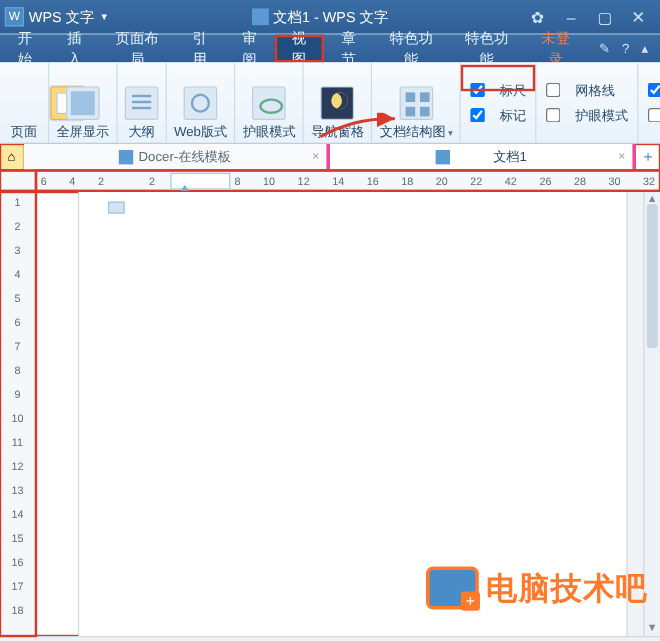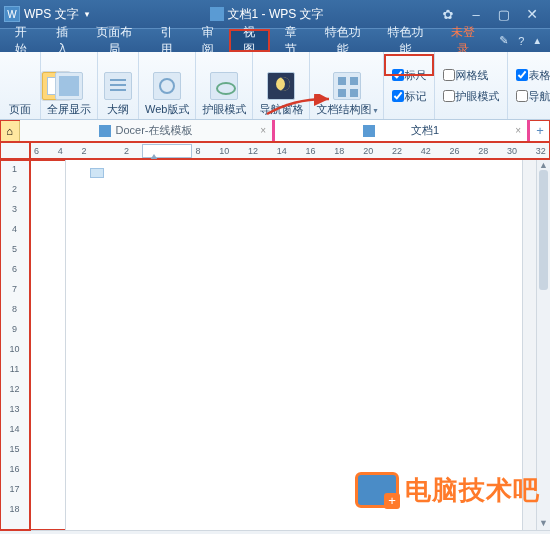--- a/index.html
+++ b/index.html
@@ -30,21 +30,21 @@
   .rgroup .ricon.outline::before { content:""; position:absolute; left:5px; top:6px; width:16px; height:2px; background:#7aa6cc; box-shadow:0 5px 0 #7aa6cc, 0 10px 0 #7aa6cc; }
   .rgroup .ricon.web::after { content:""; position:absolute; inset:5px; border:2px solid #7aa6cc; border-radius:50%; }
   .rgroup .ricon.eye::after { content:""; position:absolute; left:5px; top:9px; width:16px; height:9px; border:2px solid #6a8; border-radius:50%/50%; }
   .rgroup .ricon.moon { background:#2a3a5a; }
   .rgroup .ricon.moon::after { content:""; position:absolute; left:8px; top:4px; width:14px; height:14px; border-radius:50%; background:#f2d97a; box-shadow:-5px 0 0 #2a3a5a inset; }
   .rgroup .ricon.struct::before { content:""; position:absolute; left:4px; top:4px; width:8px; height:8px; background:#7aa6cc; box-shadow:12px 0 0 #7aa6cc, 0 12px 0 #7aa6cc, 12px 12px 0 #7aa6cc; }
   .rgroup .lbl { white-space: nowrap; }
   .rgroup .dd { font-size: 8px; margin-left: 2px; color: #5a7a9a; }
   
   .checkcol { display: flex; flex-direction: column; justify-content: center; gap: 6px; padding: 4px 8px; font-size: 11px; color: #2a4b6e; border-right: 1px solid #cbdced; position: relative; }
-  .checkcol label { display: flex; align-items: center; gap: 0; white-space: nowrap; }
+  .checkcol label { display: flex; align-items: center; gap: 12px; white-space: nowrap; }
   .checkcol input { width: 12px; height: 12px; }
   .checkcol.first::before { content:""; position:absolute; top:2px; left:0; right:0; height:18px; border:2px solid #d63b2a; pointer-events:none; }
   
   .arrow { position: absolute; left: 265px; top: 42px; width: 70px; height: 22px; pointer-events: none; }
   .arrow svg { width: 100%; height: 100%; }
   
   .tabstrip { height: 22px; background: #fff; display: flex; align-items: stretch; font-size: 11px; border-bottom: 1px solid #d0d8e0; outline: 2px solid #d63b2a; outline-offset: -1px; }
   .tabstrip .starticon { width: 20px; display:flex; align-items:center; justify-content:center; background:#ffe8a0; border-right:1px solid #d6c070; }
   .tabstrip .tab { flex:1; display:flex; align-items:center; justify-content:center; gap:4px; border-right:3px solid #ec4899; position:relative; color:#5a6a7a; background:#f8fafb; }
   .tabstrip .tab.active { background:#fff; color:#2a4b6e;gap:36px; }

